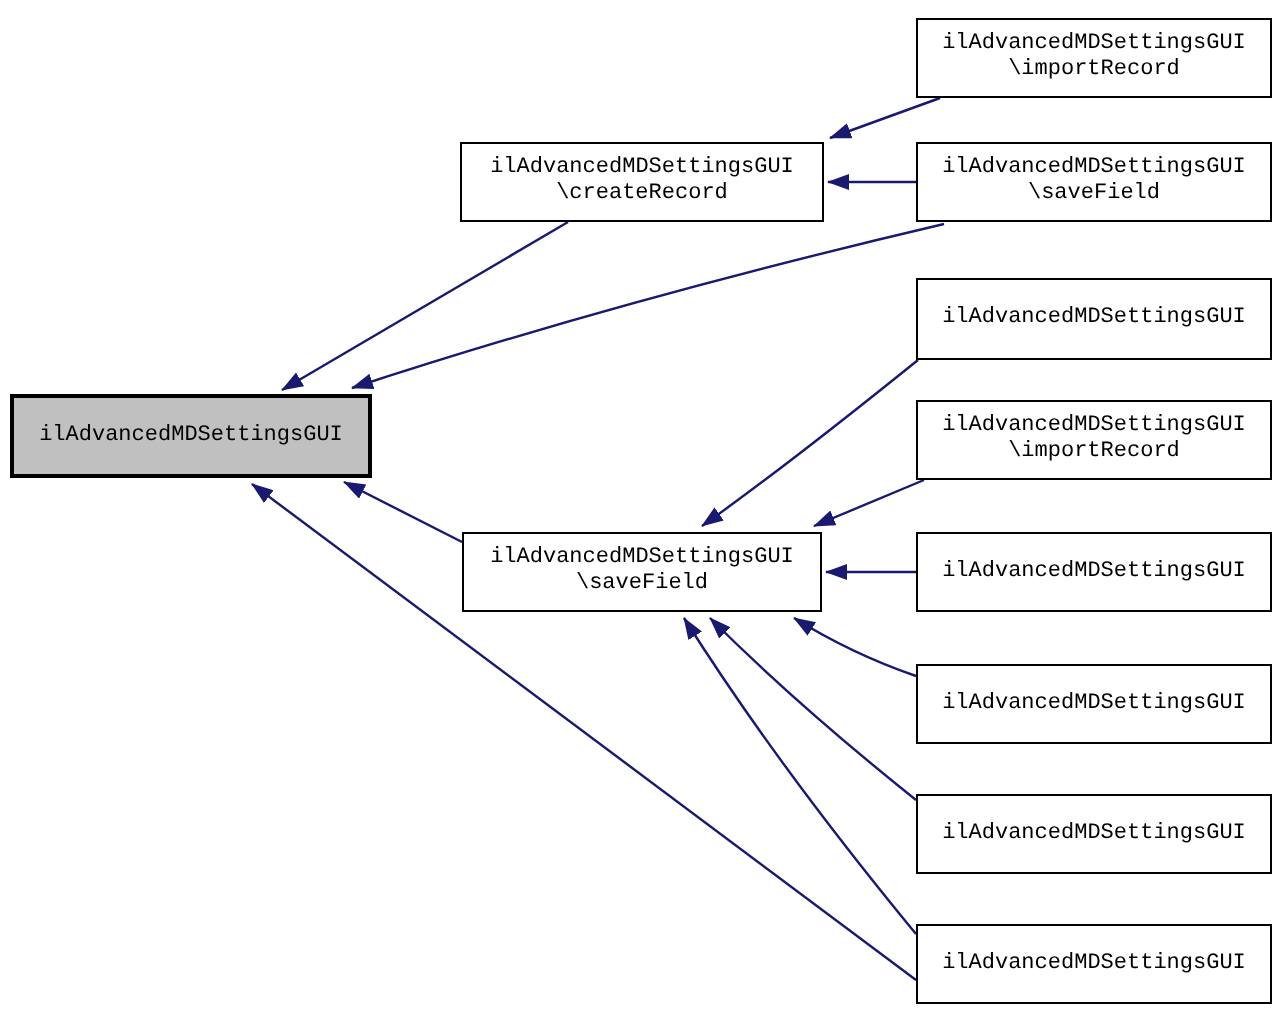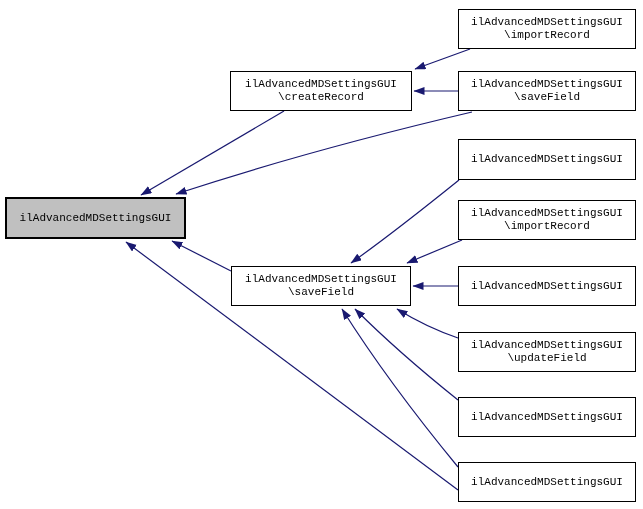--- a/index.html
+++ b/index.html
@@ -106,21 +106,20 @@
     <div>ilAdvancedMDSettingsGUI</div>
     <div>\importRecord</div>
   </div>
 
   <div class="node" style="left:458px; top:266px; width:178px; height:40px;">
     <div>ilAdvancedMDSettingsGUI</div>
   </div>
 
   <div class="node" style="left:458px; top:332px; width:178px; height:40px;">
     <div>ilAdvancedMDSettingsGUI</div>
-    <div>\updateField</div>
   </div>
 
   <div class="node" style="left:458px; top:397px; width:178px; height:40px;">
     <div>ilAdvancedMDSettingsGUI</div>
   </div>
 
   <div class="node" style="left:458px; top:462px; width:178px; height:40px;">
     <div>ilAdvancedMDSettingsGUI</div>
   </div>
 

